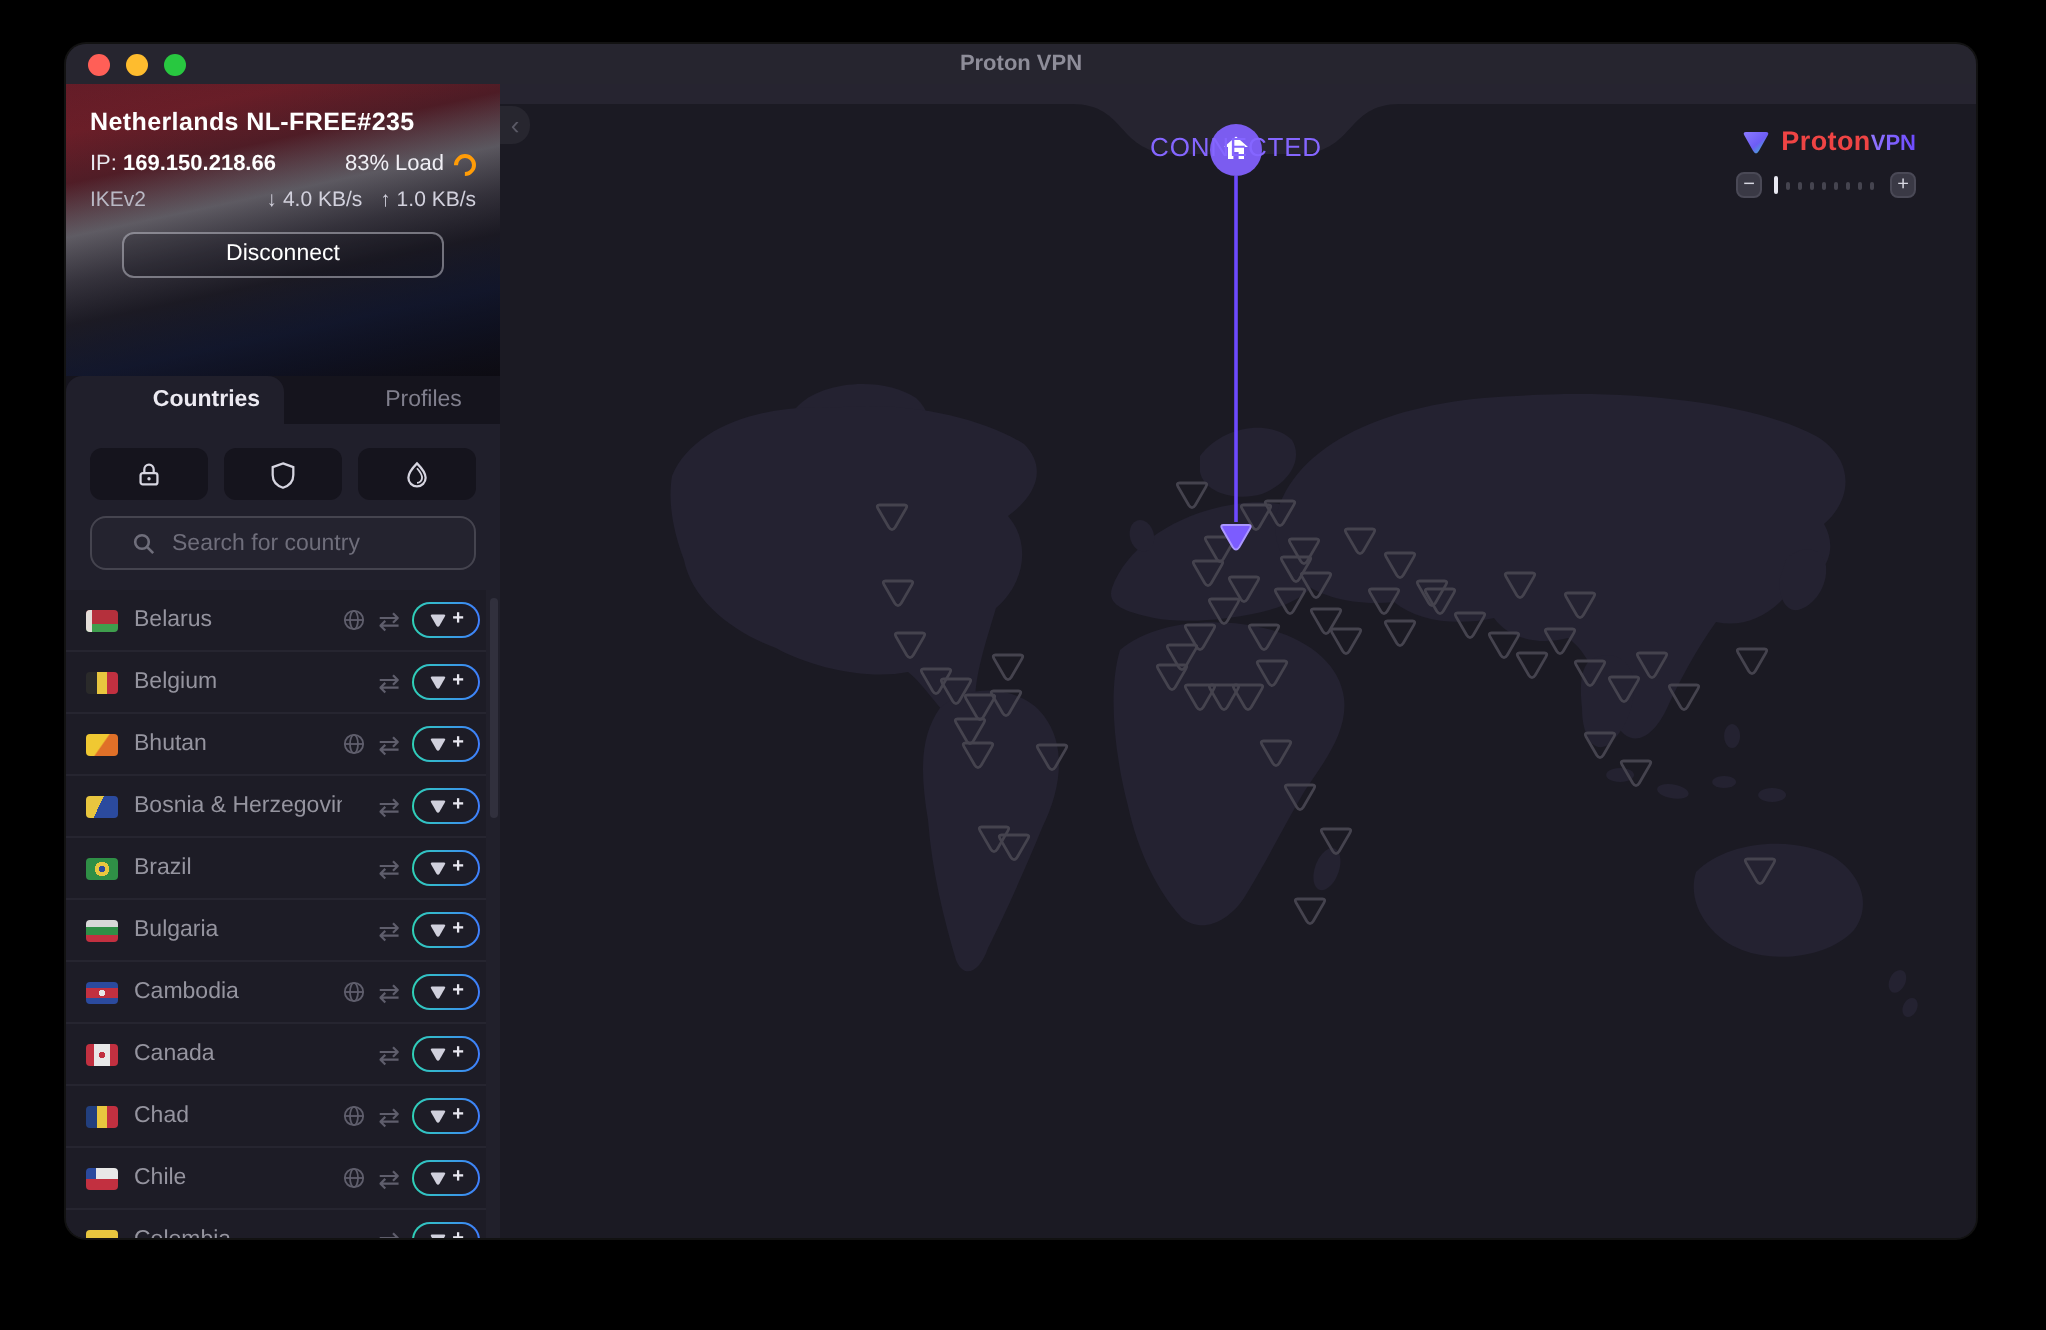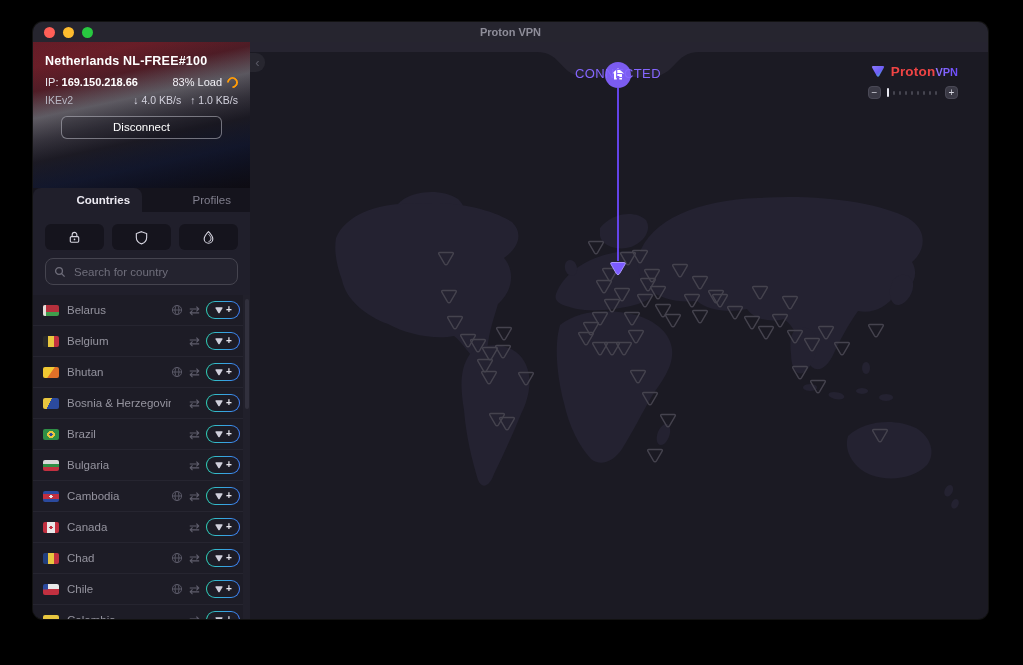--- a/index.html
+++ b/index.html
@@ -36,21 +36,21 @@
   
   .tabs{height:24px;display:flex;flex:none;background:#15141d;}
   .tab{flex:1;display:flex;align-items:center;justify-content:center;font-size:11.5px;color:#807f8d;cursor:pointer;padding-left:32px;}
   .tab.active{background:#201f2b;border-radius:8px 8px 0 0;color:#eceaf2;font-weight:600;}
   
   .filter-panel{background:#201f2b;padding:12px 12px 10px;flex:none;}
   .filter-row{display:flex;gap:8px;}
   .filter-btn{flex:1;height:26px;background:#15141d;border:none;border-radius:6px;display:flex;
     align-items:center;justify-content:center;color:#d6d5e0;cursor:pointer;padding:0;}
   .search-box{margin-top:8px;height:25px;border:1px solid #45444f;border-radius:8px;display:flex;
-    align-items:center;padding:0 8px;gap:6px;background:rgba(255,255,255,.02);color:#6f6e7b;}
+    align-items:center;padding:0 20px;gap:6px;background:rgba(255,255,255,.02);color:#6f6e7b;}
   .search-box input{flex:1;background:transparent;border:none;outline:none;color:#d8d7e2;
     font-size:11.5px;font-family:inherit;min-width:0;}
   .search-box input::placeholder{color:#6f6e7b;}
   
   .country-list{flex:1;background:#1d1c26;overflow:hidden;position:relative;}
   .row{height:30px;display:flex;align-items:center;padding:0 10px 0 10px;border-bottom:1px solid #262530;cursor:pointer;}
   .flag{width:16px;height:11px;border-radius:2px;flex:none;position:relative;overflow:hidden;background:#555;}
   .flag-belarus{background:linear-gradient(180deg,#b5303c 0 64%,#3f9e4d 64%);}
   .flag-belarus::before{content:"";position:absolute;left:0;top:0;width:2.5px;height:100%;background:#e4ded9;}
   .flag-belgium{background:linear-gradient(90deg,#2a2a2a 0 33%,#e8c63f 33% 66%,#c23040 66%);}
@@ -111,21 +111,21 @@
       <span class="tl red"></span>
       <span class="tl yellow"></span>
       <span class="tl green"></span>
     </div>
     <div class="title">Proton VPN</div>
   </div>
 
   <div class="content">
     <aside class="sidebar">
       <div class="conn-header">
-        <div class="server-name">Netherlands NL-FREE#100</div>
+        <div class="server-name">Netherlands NL-FREE#235</div>
         <div class="ip-row">
           <span class="ip">
             <span>IP:</span>
             <b>169.150.218.66</b>
           </span>
           <span class="load">
             <span>83% Load</span>
             <span class="load-arc"></span>
           </span>
         </div>

